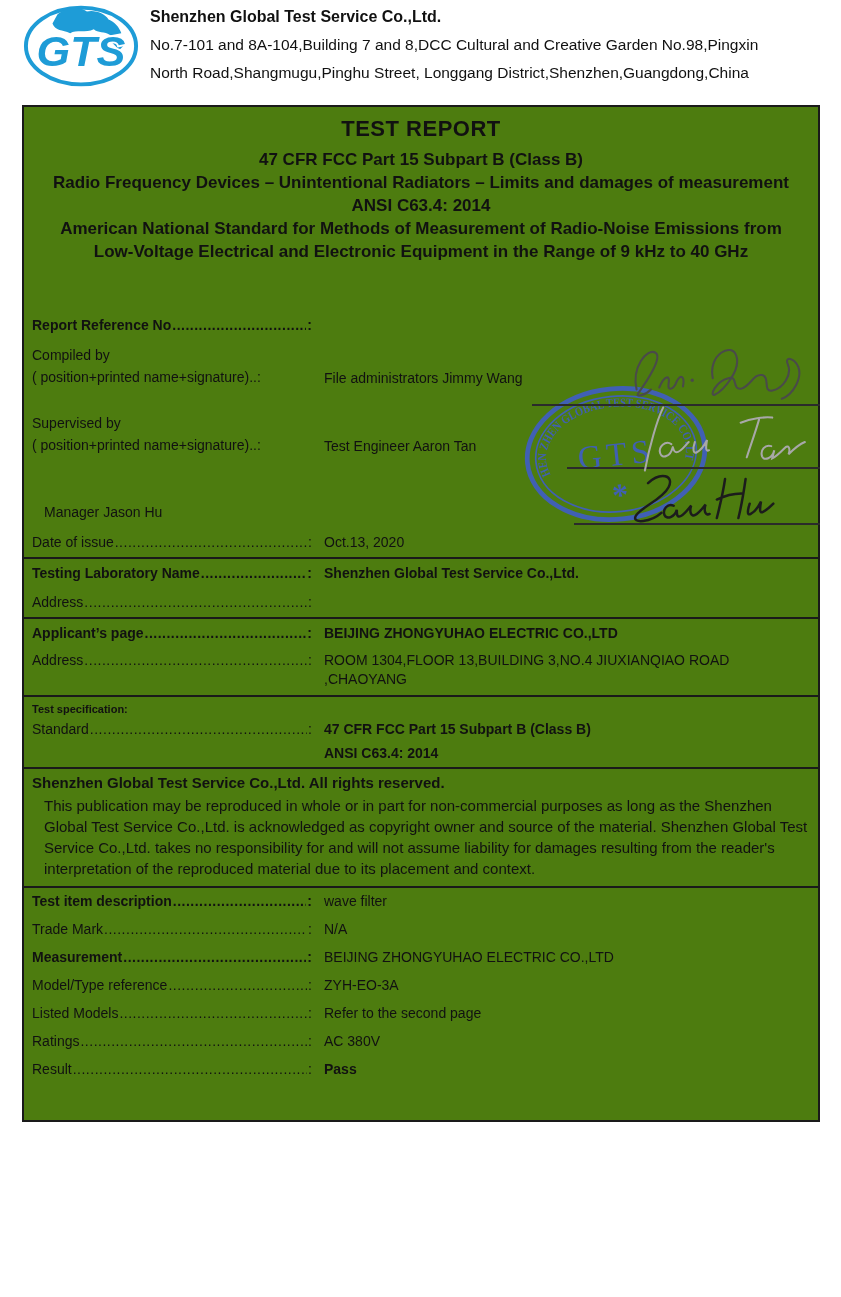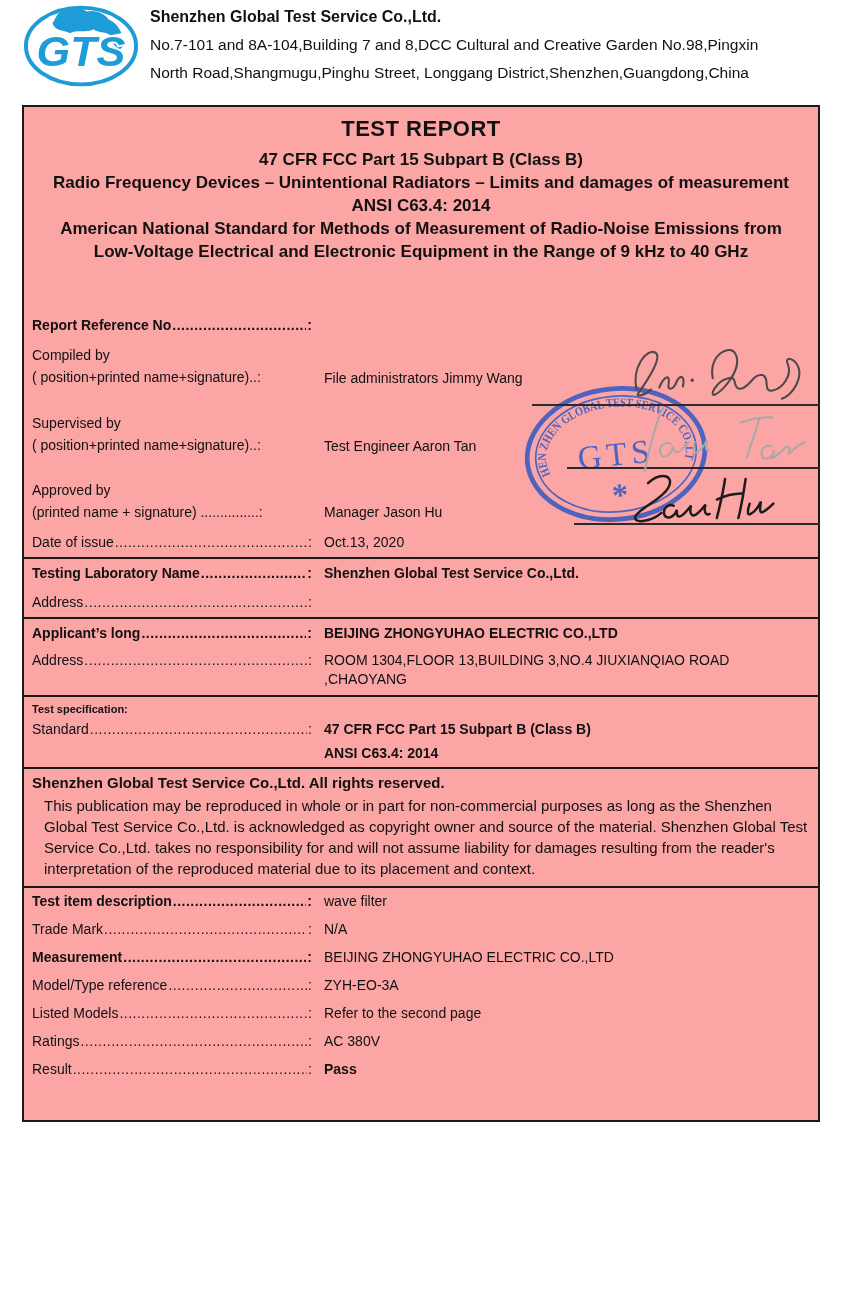--- a/index.html
+++ b/index.html
@@ -6,21 +6,21 @@
   body { width:841px; height:1297px; background:#ffffff; font-family:"Liberation Sans", sans-serif; color:#111; position:relative; }
 
   
   .hdr { position:absolute; left:22px; top:4px; width:800px; display:flex; align-items:flex-start; }
   .logo { width:118px; height:84px; flex:0 0 auto; }
   .hdr-text { padding-left:10px; padding-top:4px; }
   .hdr-name { font-size:16px; font-weight:bold; margin-bottom:9px; }
   .hdr-addr { font-size:15.5px; margin-bottom:9px; line-height:1.25; }
 
   
-  .tbl { position:absolute; left:22px; top:105px; width:798px; height:1017px; border:2px solid #1a1a1a; background:#fca5a5; }
+  .tbl { position:absolute; left:22px; top:105px; width:798px; height:1017px; border:2px solid #1a1a1a; background:#4d7c0f; }
 
   .titleblock { height:206px; padding:9px 18px 0; text-align:center; font-weight:bold; }
   .t1 { font-size:22px; margin-bottom:7px; letter-spacing:0.5px; }
   .t2 { font-size:17px; line-height:1.35; }
 
   .row { display:grid; grid-template-columns:280px 1fr; padding:2px 6px 2px 8px; font-size:14px; }
   .lblcell { display:flex; align-items:baseline; }
   .lbl { white-space:nowrap; }
   .ldr { flex:1 1 auto; overflow:hidden; white-space:nowrap; margin:0 1px; }
   .ldr::after { content:"................................................................................................"; letter-spacing:0.5px; }
@@ -100,24 +100,20 @@
 
   <div class="row r-sig sigrow">
     <div class="lblcell">
       <div>Supervised by</div>
       <div>( position+printed name+signature)..:</div>
     </div>
     <div class="valcell">Test Engineer  Aaron Tan</div>
   </div>
 
   <div class="row r-sig3 sigrow">
-    <div class="lblcell">
-      <div>Approved by</div>
-      <div>(printed name + signature) ...............:</div>
-    </div>
     <div class="valcell">Manager Jason Hu</div>
   </div>
 
   <div class="row r-date">
     <div class="lblcell">
         <span class="lbl">Date of issue</span>
         <span class="ldr"></span>
         <span>:</span>
       </div>
     <div class="valcell">Oct.13, 2020</div>
@@ -139,21 +135,21 @@
         <span class="lbl">Address</span>
         <span class="ldr"></span>
         <span>:</span>
       </div>
   </div>
 
   <div class="hr"></div>
 
   <div class="row r-appname">
     <div class="lblcell b">
-        <span class="lbl">Applicant’s long</span>
+        <span class="lbl">Applicant’s page</span>
         <span class="ldr"></span>
         <span>:</span>
       </div>
     <div class="valcell b">BEIJING ZHONGYUHAO ELECTRIC CO.,LTD</div>
   </div>
 
   <div class="row r-appaddr">
     <div class="lblcell">
         <span class="lbl">Address</span>
         <span class="ldr"></span>

